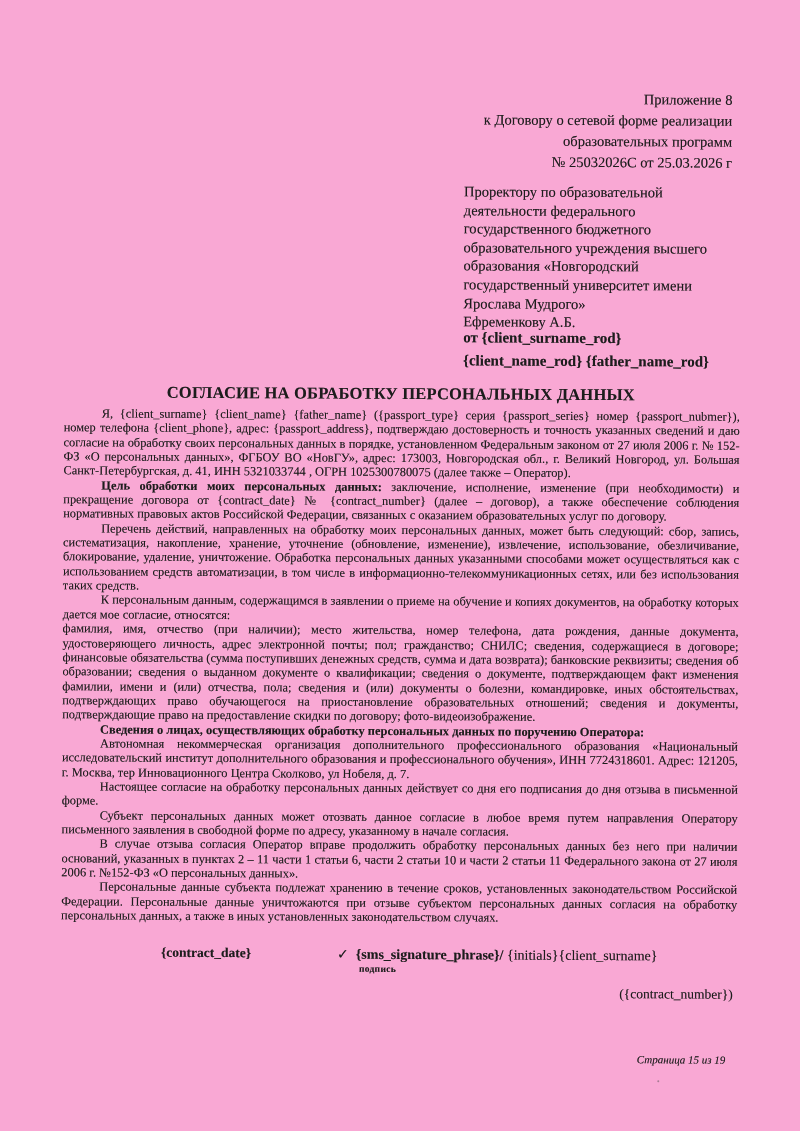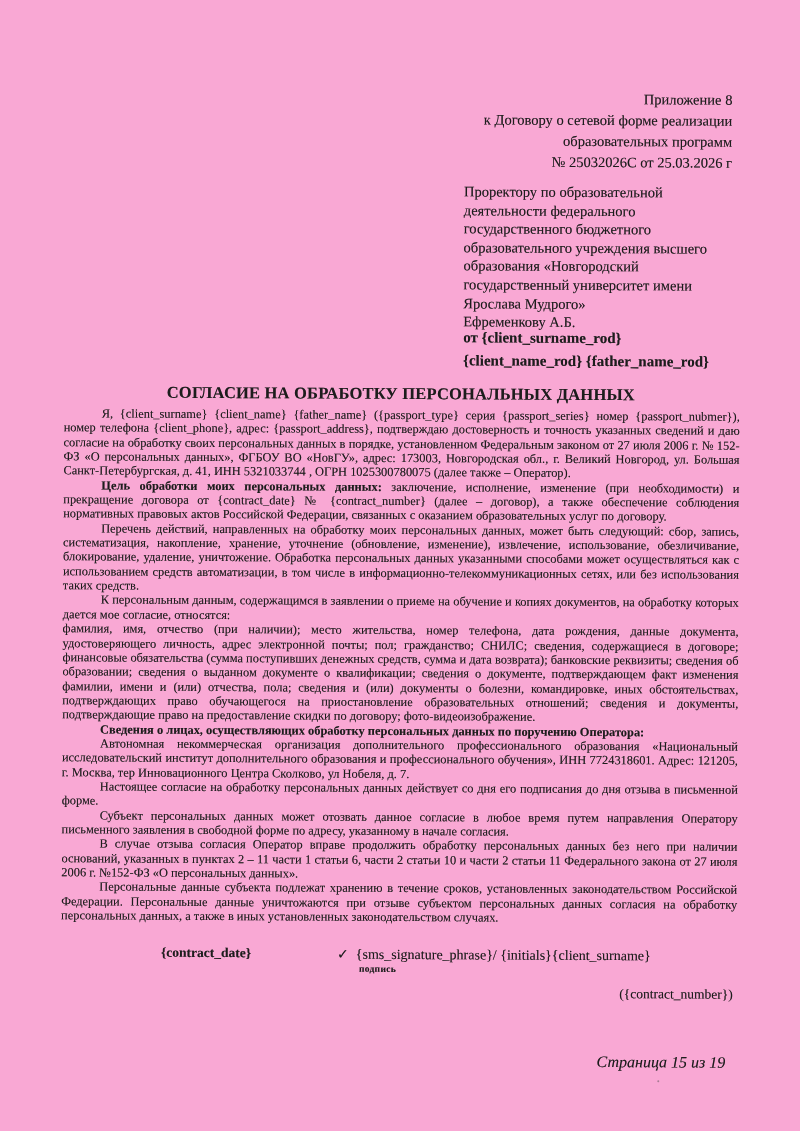--- a/index.html
+++ b/index.html
@@ -40,27 +40,27 @@
   }
   .content p { margin:0; }
   .content p.indent { text-indent:38px; }
 
   .signature { position:absolute; top:946px; left:63px; width:676px; font-size:13.5px; }
   .sig-row { display:flex; align-items:flex-start; }
   .sig-date { margin-left:100px; white-space:nowrap;font-weight:bold; }
   .sig-block { margin-left:86px; }
   .sig-line1 { font-size:14px; white-space:nowrap; }
   .check { font-size:14px; margin-right:7px; }
-  .sig-bold { font-weight:normal; }
+  .sig-bold { font-weight:bold; }
   .sig-caption { font-size:9.5px; font-weight:bold; margin-left:22px; margin-top:1px; letter-spacing:0.3px; }
   .sig-number { text-align:right; padding-right:4px; margin-top:11px; font-size:13.5px; }
 
   .footer {
     position:absolute; top:1052px; right:72px;
-    font-style:italic; font-size:16px;
+    font-style:italic; font-size:11px;
   }
   .speck {
     position:absolute; top:1079px; left:660px; width:2px; height:2px;
     background:rgba(70,70,70,0.45); border-radius:50%;
   }
 </style>
 </head>
 <body>
 
 <div class="page">

